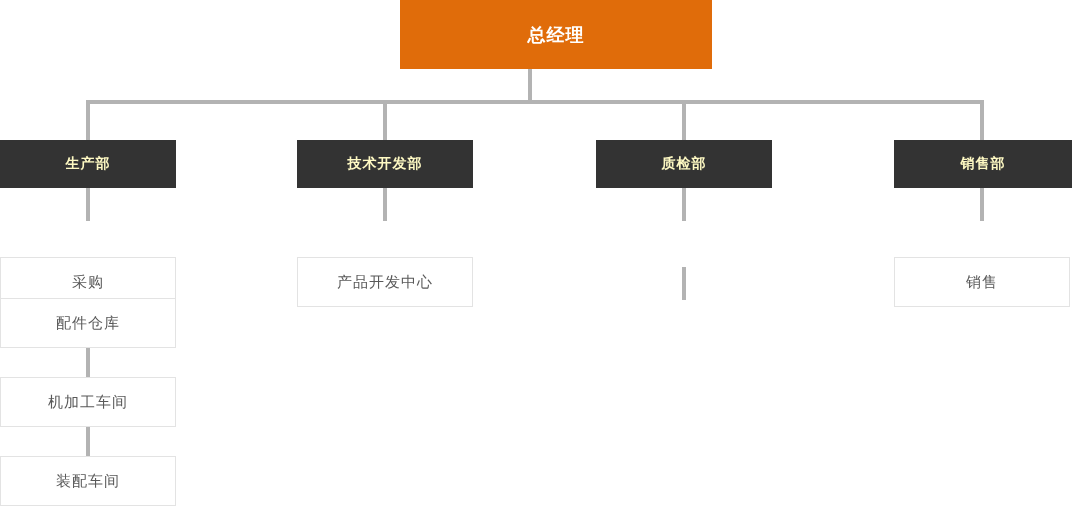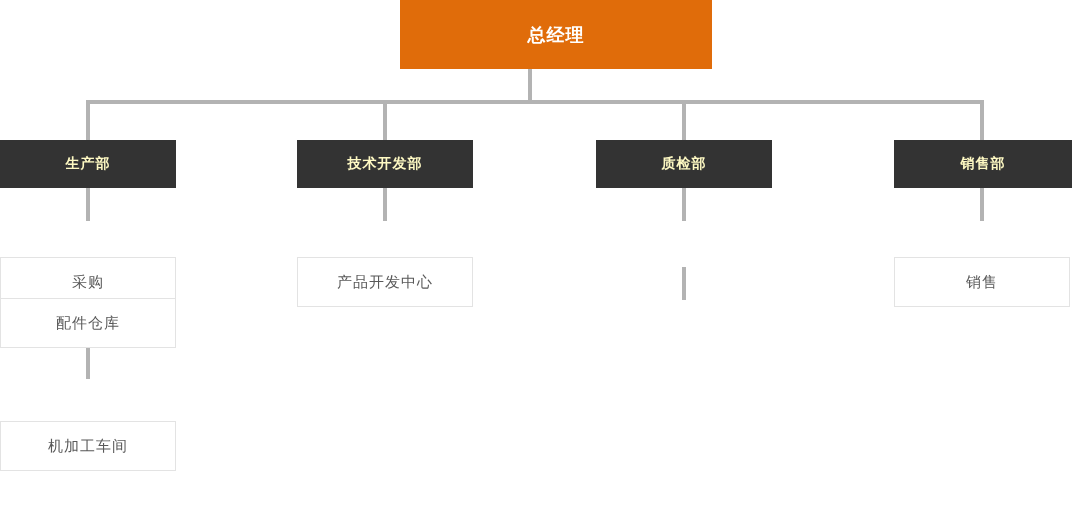--- a/index.html
+++ b/index.html
@@ -67,21 +67,21 @@
   }
   
   .c1 { left: 0; }
   .c2 { left: 297px; }
   .c3 { left: 596px; }
   .c4 { left: 894px; }
   .dept.c4 { width: 178px; }
   
   .r1 { top: 219px; margin-top: 38px; }
   .r2 { top: 298px; }
-  .r3 { top: 377px; margin-top: 44px; }
+  .r3 { top: 377px; }
   .r4 { top: 456px; }
 </style>
 </head>
 <body>
 
 <div class="canvas">
 
   <div class="vline" style="left:528px; top:69px; height:33px"></div>
   <div class="hline" style="left:86px;  top:100px; width:898px"></div>
 
@@ -106,19 +106,20 @@
   <div class="node root">总经理</div>
 
   <div class="node dept c1">生产部</div>
   <div class="node dept c2">技术开发部</div>
   <div class="node dept c3">质检部</div>
   <div class="node dept c4">销售部</div>
 
   <div class="node leaf c1 r1">采购</div>
   <div class="node leaf c1 r2">配件仓库</div>
   <div class="node leaf c1 r3">机加工车间</div>
+  <div class="node leaf c1 r4">装配车间</div>
 
   <div class="node leaf c2 r1">产品开发中心</div>
 
 
   <div class="node leaf c4 r1">销售</div>
 
 </div>
 
 </body></html>

